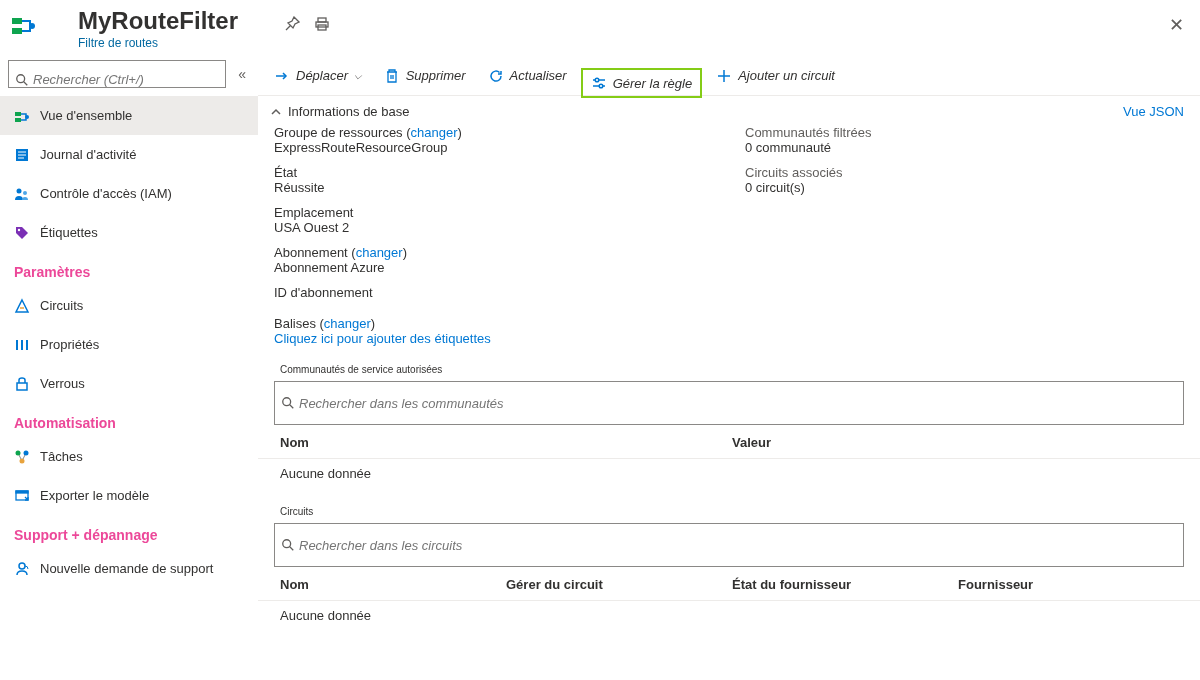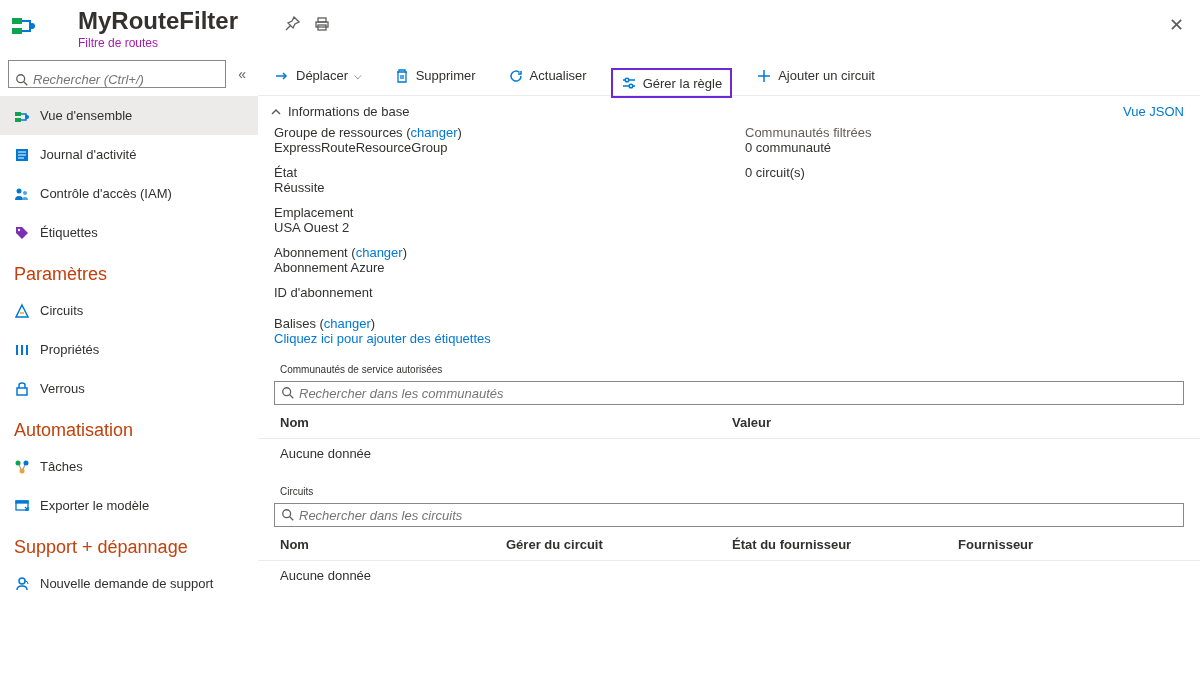--- a/index.html
+++ b/index.html
@@ -4,55 +4,55 @@
   <style>
     * { margin: 0; padding: 0; box-sizing: border-box; font-family: "Segoe UI", sans-serif; }
     body { width: 1200px; height: 680px; background: #fff; color: #323130; font-size: 13px; overflow: hidden; }
     a { color: #0078d4; text-decoration: none; cursor: pointer; }
     .root { display: flex; height: 100%; flex-direction: column; }
     
     .header { display: flex; align-items: flex-start; padding: 8px 12px 6px 8px; gap: 28px; }
     .header-icon { width: 32px; height: 32px; margin-right: 10px; margin-top: 2px; display: flex; align-items: center; justify-content: center; }
     .header-title-block { flex: 0 0 auto; }
     .header-title { font-size: 24px; font-weight: 600; color: #323130; line-height: 1.1; }
-    .header-sub { font-size: 12px; color: #a21caf; margin-top: 2px; }
+    .header-sub { font-size: 12px; color: #0369a1; margin-top: 2px; }
     .header-icons { display: flex; gap: 14px; margin-left: 18px; margin-top: 8px; }
     .header-spacer { flex: 1; }
     .close-x { font-size: 18px; color: #605e5c; cursor: pointer; margin-top: 6px; margin-right: 4px; }
     
     .body { flex: 1; display: flex; min-height: 0; }
     
     .sidebar { width: 258px; border-right: none; display: flex; flex-direction: column; }
     .search-row { display: flex; align-items: center; padding: 4px 8px 8px 8px; gap: 8px; }
     .search-box { flex: 1; border: 1px solid #8a8886; height: 28px; display: flex; align-items: flex-end; padding: 0 6px; }
     .search-box input { border: none; outline: none; flex: 1; font-size: 13px; font-style: italic; color: #605e5c; background: transparent; }
     .collapse-chev { color: #605e5c; font-size: 14px; cursor: pointer; padding: 0 4px; }
     .nav-item { display: flex; align-items: center; height: 39px; padding: 0 8px 0 14px; cursor: pointer; gap: 10px; font-size: 13px; }
     .nav-item.selected { background: #edebe9; font-weight: 400; }
     .nav-icon { width: 16px; height: 16px; display: flex; align-items: center; justify-content: center; flex-shrink: 0; }
-    .nav-group { font-size: 18px; font-weight: 400; color: #c2410c; padding: 12px 8px 6px 14px; }
+    .nav-group { font-size: 14px; font-weight: 700; color: #ec4899; padding: 12px 8px 6px 14px; }
     
     .content { flex: 1; display: flex; flex-direction: column; min-width: 0; }
-    .toolbar { display: flex; align-items: center; height: 40px; border-bottom: 1px solid #edebe9; padding: 0 8px; gap: 16px; }
+    .toolbar { display: flex; align-items: center; height: 40px; border-bottom: 1px solid #edebe9; padding: 0 8px; gap: 6px; font-style: italic; }
     .tb-btn { display: flex; align-items: center; gap: 6px; padding: 4px 8px; cursor: pointer; font-size: 13px; height: 30px; }
-    .tb-btn.highlight { border: 2px solid #6d28d9; margin-top: 15px; }
+    .tb-btn.highlight { border: 2px solid #84cc16; margin-top: 15px; }
     .tb-icon { width: 16px; height: 16px; display: flex; align-items: center; justify-content: center; color: #0078d4; }
     .essentials-head { display: flex; align-items: center; padding: 8px 16px 6px 12px; font-size: 13px; font-weight: 400; }
     .ess-title { font-weight: 400; }
     .ess-json { margin-left: auto; color: #0078d4; cursor: pointer; font-size: 13px; text-align: right; }
     .ess-grid { display: flex; padding: 0 16px 0 16px; gap: 32px; }
     .ess-col { flex: 1; max-width: 460px; }
     .ess-col2 { flex: 1; }
     .ess-field { margin-bottom: 10px; }
     .ess-label { font-size: 13px; color: #323130; }
     .ess-val { font-size: 13px; color: #323130; }
     .ess-muted { color: #605e5c; }
     .tags-line { padding: 6px 16px 0 16px; font-size: 13px; }
     .section-title { font-size: 10px; padding: 18px 16px 6px 22px; }
-    .sec-search { margin: 0 16px 0 16px; border: 1px solid #8a8886; height: 24px; display: flex; align-items: center; padding: 0 6px; }
+    .sec-search { margin: 0 16px 0 16px; border: 1px solid #8a8886; height: 44px; display: flex; align-items: center; padding: 0 6px; }
     .sec-search input { border: none; outline: none; flex: 1; font-size: 13px; font-style: italic; color: #605e5c; }
     .tbl-head { display: flex; padding: 10px 16px 8px 22px; font-size: 13px; font-weight: 600; }
     .tbl-head .col { flex: 1; }
     .tbl-head.c4 .col { flex: 1; }
     .no-data { padding: 4px 16px 4px 22px; border-top: 1px solid #edebe9; font-size: 13px; height: 30px; display: flex; align-items: center; }
     svg { display: block; }
   </style>
 </head>
 <body>
 
@@ -292,20 +292,21 @@
           <div class="ess-field">
             <div class="ess-label">ID d'abonnement</div>
           </div>
         </div>
         <div class="ess-col2">
           <div class="ess-field">
             <div class="ess-label ess-muted">Communautés filtrées</div>
             <div class="ess-val">0 communauté</div>
           </div>
           <div class="ess-field">
+            <div class="ess-label ess-muted">Circuits associés</div>
             <div class="ess-val">0 circuit(s)</div>
           </div>
         </div>
       </div>
 
       <div class="tags-line">
         <span><span>Balises (</span><a>changer</a><span>)</span></span><br>
         <a>Cliquez ici pour ajouter des étiquettes</a>
       </div>
 

